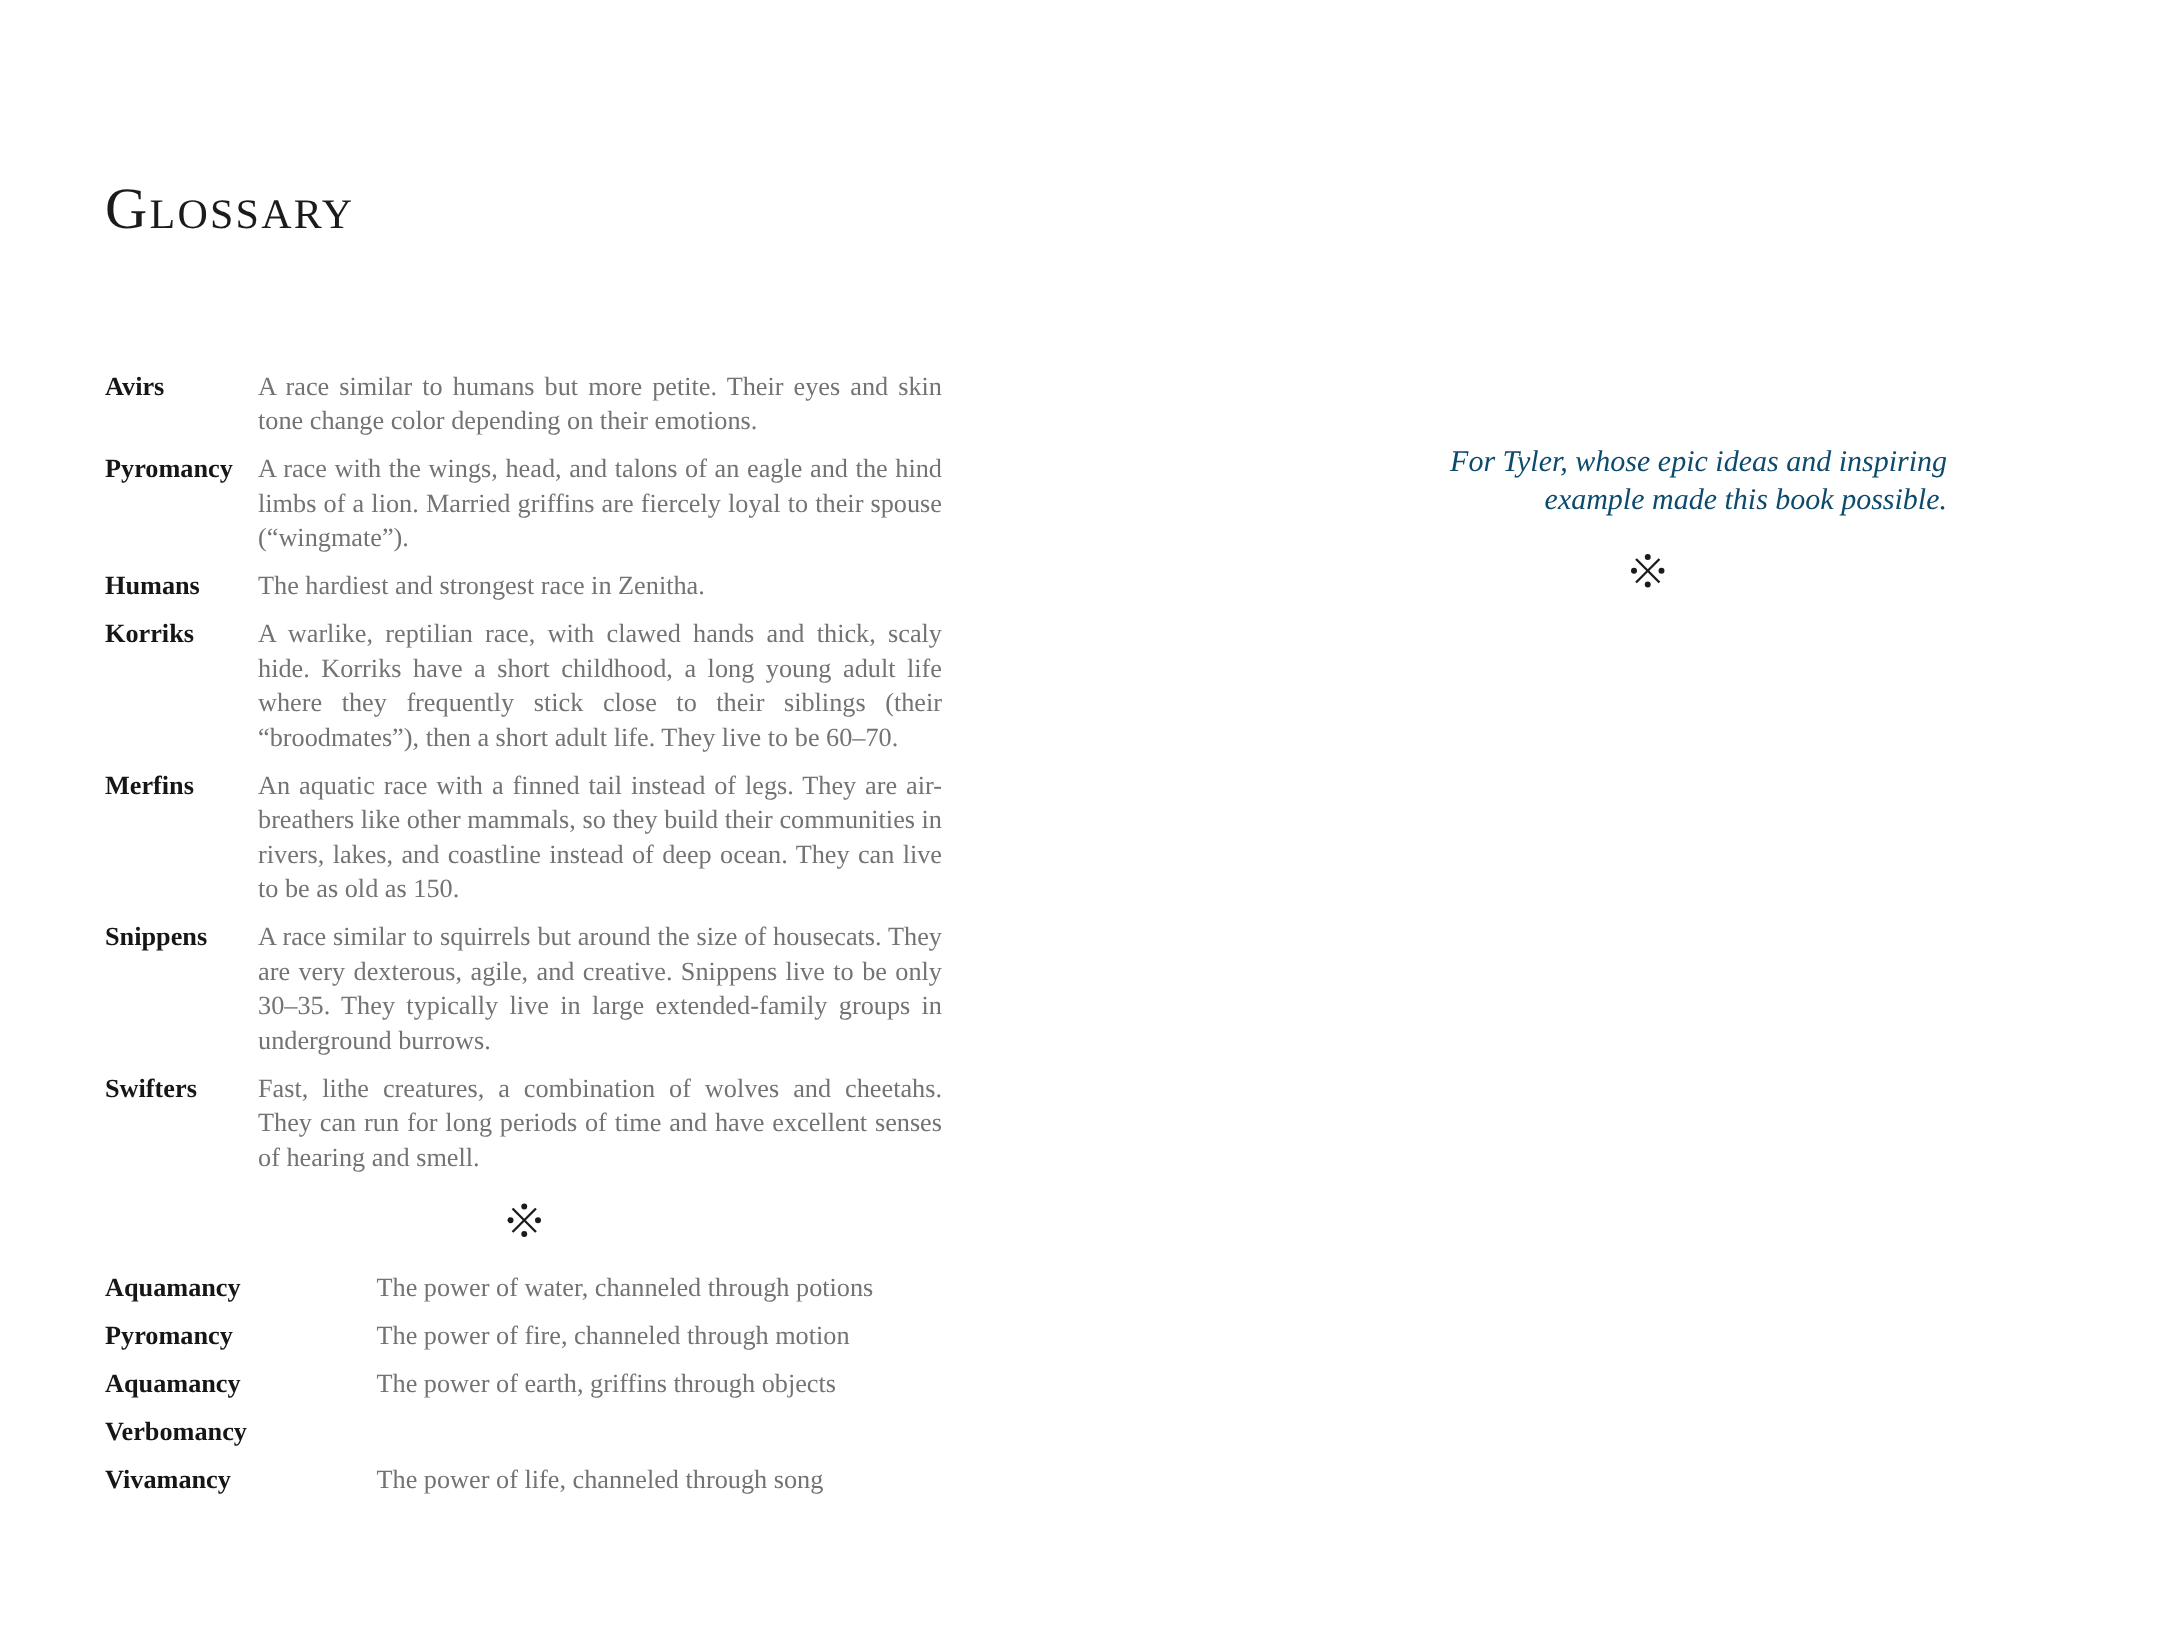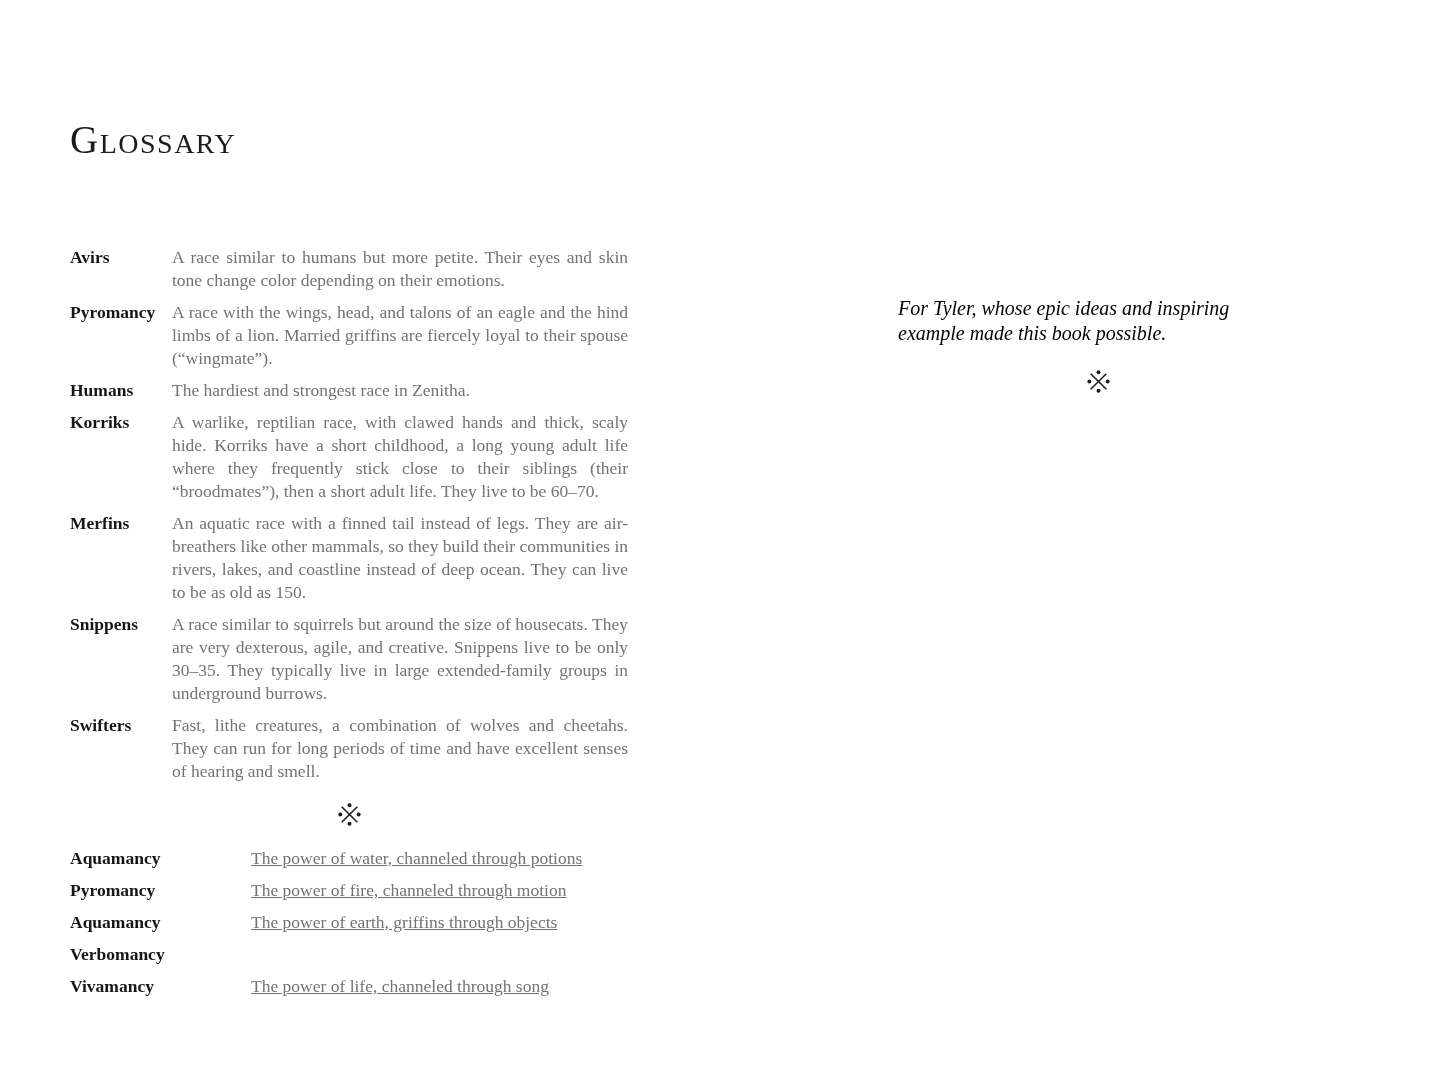--- a/index.html
+++ b/index.html
@@ -42,39 +42,39 @@
     flex: 0 0 102px;
     font-weight: bold;
     color: #161616;
   }
   .entry-row .def {
     flex: 1 1 auto;
     text-align: justify;
     color: #737373;
   }
   .magic-list .entry-row .term { width: 181px; flex: 0 0 181px; }
-  .magic-list .entry-row .def { text-align: left; white-space: nowrap; text-decoration: underline; }
+  .magic-list .entry-row .def { text-align: left; white-space: nowrap; }
 
   .divider {
     text-align: center;
     margin: 16px 0 20px 0;
     height: 28px;
     line-height: 28px;
   }
   .divider svg { vertical-align: middle; }
 
   
   .dedication {
     position: absolute;
     left: 898px; top: 296px; width: 400px;
-    text-align: left;
+    text-align: right;
     font-style: italic;
     font-size: 20px;
     line-height: 25px;
-    color: #000000;
+    color: #0c4a6e;
   }
   .right-divider {
     position: absolute;
     left: 898px; top: 366px; width: 400px;
     margin: 0;
   }
 </style>
 </head>
 <body>
 

